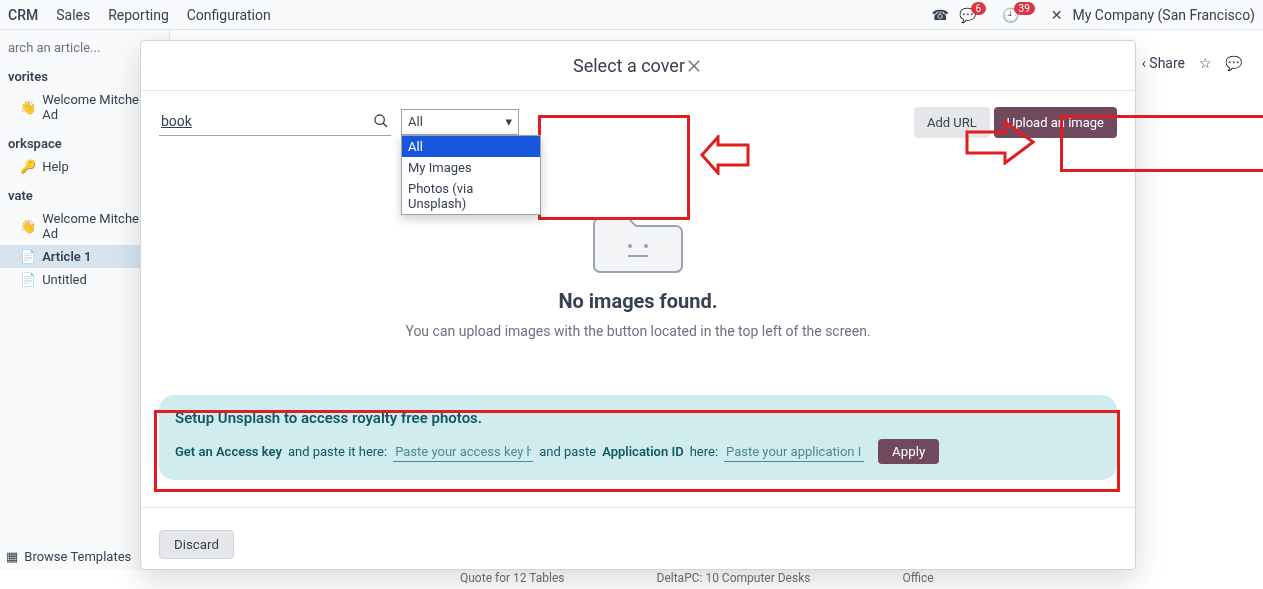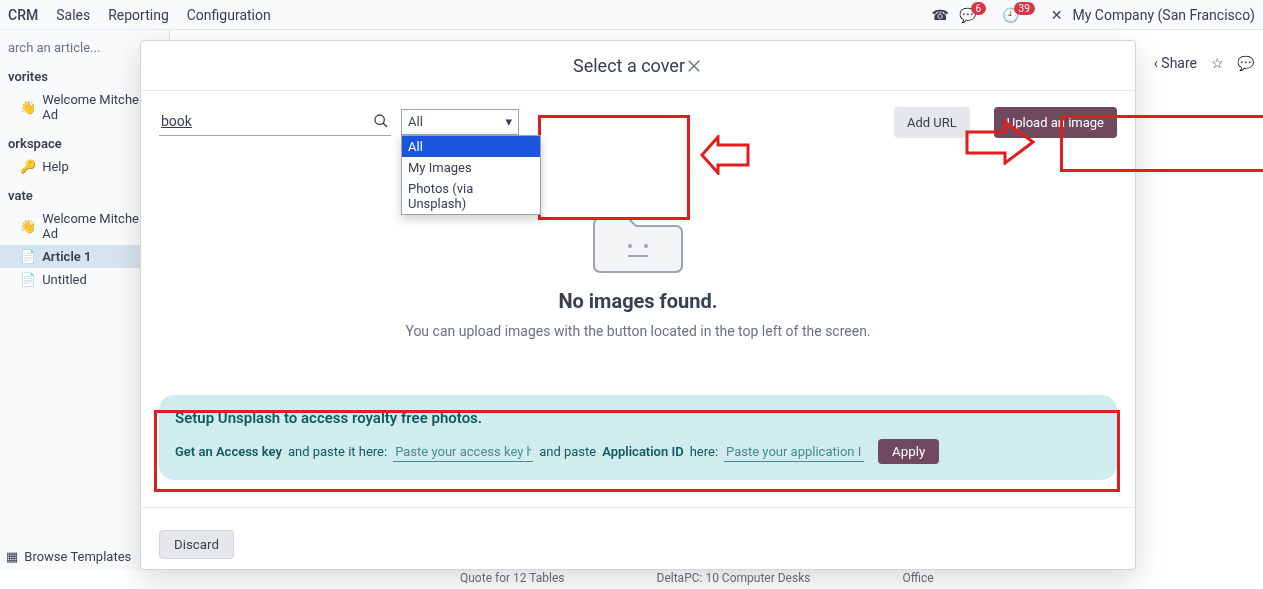--- a/index.html
+++ b/index.html
@@ -19,41 +19,41 @@
   .leftpane .search { padding: 4px 8px; color: #6b7280; }
   .section-title { font-weight: 600; padding: 10px 8px 4px; color: #374151; }
   .tree-item { padding: 4px 8px 4px 20px; color: #374151; display: flex; align-items: center; gap: 6px; }
   .tree-item.sel { background: #d6e4f0; font-weight: 600; }
   .bullet { color: #f59e0b; }
   .key { color: #f59e0b; }
   .doc { color: #9ca3af; }
   .browse { position: absolute; bottom: 6px; left: 6px; display: flex; align-items: center; gap: 6px; color: #374151; }
 
   
-  .sharebar { position: absolute; right: 8px; top: 55px; display: flex; align-items: center; gap: 14px; color: #374151; font-size: 14px; }
+  .sharebar { position: absolute; right: 20px; top: 55px; display: flex; align-items: center; gap: 14px; color: #374151; font-size: 14px; }
 
   
   .modal { position: absolute; left: 140px; top: 40px; width: 996px; height: 530px; background: #fff; border: 1px solid #d1d5db; border-radius: 4px; box-shadow: 0 10px 30px rgba(0,0,0,0.15); display: flex; flex-direction: column; }
   .modal-header { display: flex; align-items: center; justify-content: center; padding: 14px 18px; border-bottom: 1px solid #e5e7eb; }
   .modal-title { font-size: 18px; color: #374151; }
   .close-x { cursor: pointer; color: #6b7280; }
 
   .modal-body { flex: 1; padding: 16px 18px 0; position: relative; overflow: hidden; }
 
   .search-row { display: flex; align-items: center; gap: 10px; }
   .search-input-wrap { position: relative; width: 232px; border-bottom: 1px solid #9ca3af; display: flex; align-items: center; text-decoration: underline; }
   .search-input { border: none; outline: none; width: 100%; padding: 6px 22px 6px 2px; font-size: 14px; color: #374151; background: transparent; }
   .magnify { position: absolute; right: 2px; color: #374151; }
 
   .select-box { width: 118px; height: 26px; border: 1px solid #9ca3af; background: #fff; display: flex; align-items: center; justify-content: space-between; padding: 0 6px; font-size: 13px; cursor: pointer; position: relative; }
   .dropdown { position: absolute; left: -1px; top: 25px; width: 140px; border: 1px solid #9ca3af; background: #fff; box-shadow: 0 4px 10px rgba(0,0,0,0.2); z-index: 5; }
   .dropdown .opt { padding: 3px 6px; font-size: 13px; color: #374151; cursor: pointer; }
   .dropdown .opt.sel { background: #1a56db; color: #fff; }
 
-  .right-actions { position: absolute; right: 18px; top: 16px; display: flex; gap: 24px; }
+  .right-actions { position: absolute; right: 18px; top: 16px; display: flex; gap: 4px; }
   .btn { border-radius: 4px; padding: 7px 12px; font-size: 13px; cursor: pointer; border: 1px solid transparent; }
   .btn-light { background: #e5e7eb; color: #374151; }
   .btn-primary { background: #71495f; color: #fff; }
 
   .empty-state { text-align: center; margin-top: 60px; }
   .empty-icon { display: inline-block; }
   .empty-title { font-size: 20px; font-weight: 700; color: #374151; margin-top: 10px; }
   .empty-sub { color: #6b7280; margin-top: 10px; font-size: 14px; }
 
   .unsplash-box { margin-top: 56px; background: #d1ecef; padding: 14px 16px 16px; border-radius: 15px; }

